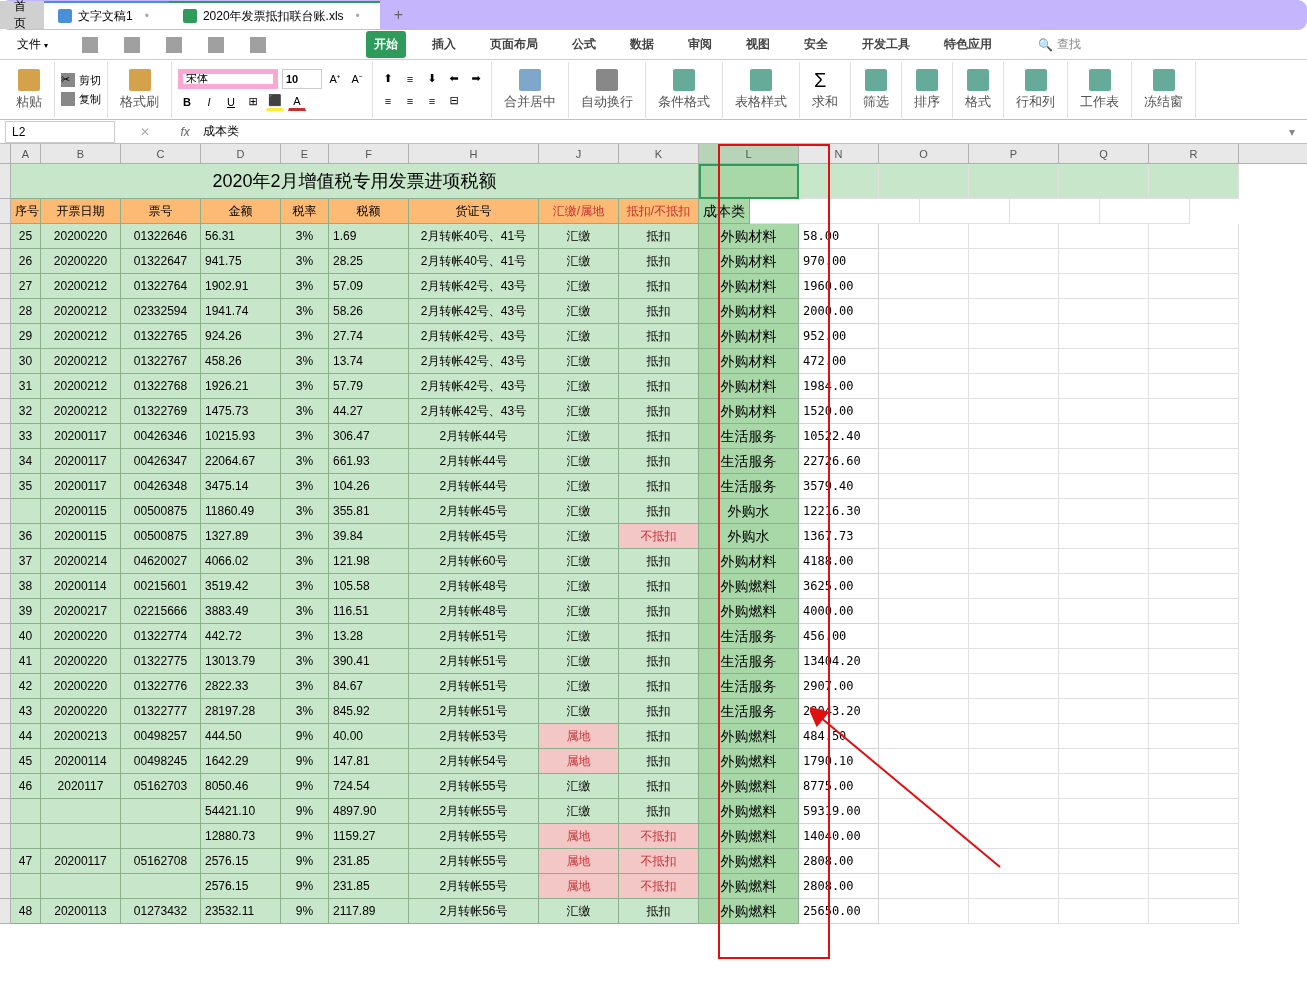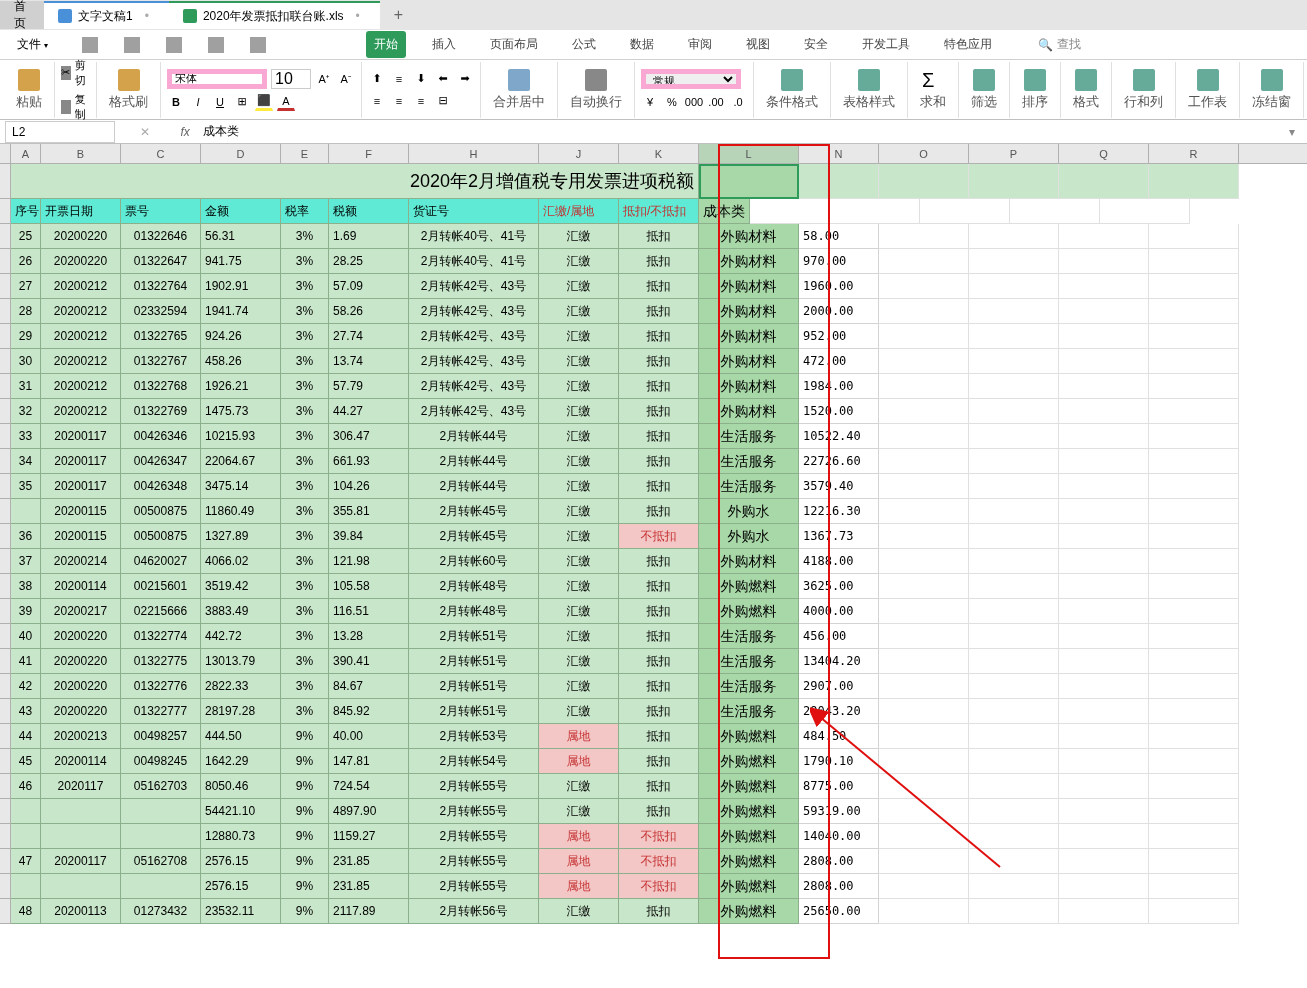--- a/index.html
+++ b/index.html
@@ -1,47 +1,47 @@
 <!DOCTYPE html>
 <html><head>
 <meta charset="utf-8">
 <style>
   * { box-sizing: border-box; margin: 0; padding: 0; }
   body { font-family: "Microsoft YaHei", sans-serif; font-size: 12px; background: #fff; width: 1307px; height: 988px; overflow: hidden; position: relative; }
   
   
-  .tabs-bar { height: 30px; background: #e5e5e5; display: flex; align-items: center; }
+  .tabs-bar { height: 30px; background: #c4b5fd; display: flex; align-items: center; border-radius: 9px; }
   .tab { height: 28px; padding: 0 14px; display: flex; align-items: center; gap: 6px; font-size: 12px; }
   .tab.home { background: #d0d0d0; width: 44px; justify-content: center; }
   .tab.doc { background: #fff; border-top: 2px solid #4a90d9; }
   .tab.xls { background: #fff; border-top: 2px solid #2e9b5b; }
   .app-icon-w { width: 14px; height: 14px; background: #4a90d9; display: inline-block; border-radius: 2px; }
   .app-icon-s { width: 14px; height: 14px; background: #2e9b5b; display: inline-block; border-radius: 2px; }
   .tab-dot { color: #aaa; margin: 0 6px; }
   .tab-plus { padding: 0 14px; font-size: 16px; color: #666; }
   
   
   .menu-bar { height: 30px; background: #fff; border-bottom: 1px solid #d0d0d0; display: flex; align-items: center; padding-left: 5px; gap: 18px; }
   .menu-file { padding: 3px 12px; font-size: 12px; }
   .menu-file::after { content: "▾"; font-size: 8px; margin-left: 3px; }
   .qat-icon { width: 16px; height: 16px; margin: 0 4px; opacity: .7; background: #777; }
-  .menu-tab { padding: 5px 8px; font-size: 12px; color: #444; }
+  .menu-tab { padding: 5px 8px; font-size: 12px; color: #444; font-weight: bold; }
   .menu-tab.active { background: #2e9b5b; color: #fff; border-radius: 3px; }
   .search-box { margin-left: 20px; display: flex; align-items: center; gap: 4px; color: #888; }
   
   
   .toolbar { height: 60px; background: #fff; border-bottom: 1px solid #c0c0c0; display: flex; align-items: center; padding: 0 4px; }
   .tb-group { display: flex; flex-direction: column; padding: 0 6px; height: 56px; justify-content: center; gap: 4px; border-right: 1px solid #e0e0e0; }
   .tb-big { display: flex; flex-direction: column; align-items: center; padding: 2px 6px; gap: 2px; }
   .tb-big-icon { width: 22px; height: 22px; background: #6a9; border-radius: 2px; }
   .tb-label { font-size: 13px; color: #555; white-space: nowrap; }
   .tb-row { display: flex; align-items: center; gap: 4px; font-size: 11px; }
   .tb-icon { width: 14px; height: 14px; background: #888; display: inline-block; }
   .font-select { width: 100px; height: 20px; border: 5px solid #f9a8d4; font-size: 11px; padding: 0 3px; }
-  .size-select { width: 40px; height: 20px; border: 1px solid #ccc; font-size: 16px; padding: 0 3px; }
+  .size-select { width: 40px; height: 20px; border: 1px solid #ccc; font-size: 11px; padding: 0 3px; font-weight: bold; }
   .btn-icon { width: 18px; height: 18px; border: 1px solid transparent; display: inline-flex; align-items: center; justify-content: center; font-size: 11px; }
   
   
   .formula-bar { height: 24px; border-bottom: 1px solid #c0c0c0; display: flex; align-items: center; background: #fff; }
   .name-box { width: 110px; height: 22px; border: 1px solid #ccc; margin: 0 5px; padding: 0 6px; font-size: 12px; }
   .fx-label { width: 20px; text-align: center; font-style: italic; color: #666; margin-left: 25px; }
   .formula-input { flex: 1; padding: 0 8px; font-size: 12px; }
   .expand-fb { width: 18px; color: #888; }
   
   
@@ -52,30 +52,30 @@
   .col-h.sel { background: #b8d4b8; }
   .cA { width: 30px; } .cB { width: 80px; } .cC { width: 80px; } .cD { width: 80px; }
   .cE { width: 48px; } .cF { width: 80px; } .cH { width: 130px; } .cJ { width: 80px; }
   .cK { width: 80px; } .cL { width: 100px; } .cN { width: 80px; } .cO { width: 90px; }
   .cP { width: 90px; } .cQ { width: 90px; } .cR { width: 90px; }
   
   .grid-body { position: relative; }
   .row { display: flex; height: 25px; }
   .rh { width: 11px; border-right: 1px solid #b0b0b0; border-bottom: 1px solid #b0b0b0; background: #e8e8e8; }
   .cell { border-right: 1px solid #8bb08b; border-bottom: 1px solid #8bb08b; font-size: 12px; padding: 0 4px; line-height: 25px; overflow: hidden; white-space: nowrap; background: #c8e6c9; }
-  .cell.hdr { background: #5eead4; text-align: left; font-weight: normal; }
+  .cell.hdr { background: #fdba74; text-align: center; font-weight: normal; }
   .cell.hdr-red { color: #c43030; }
   .cell.cen { text-align: center; }
   .cell.rt { text-align: left; }
   .cell.pink { background: #f4c7c7; text-align: center; color: #c43030; }
   .cell.l-sel { background: #a8d8a8; text-align: center; font-family: SimSun, serif; font-size: 14px; }
   .cell.n-outer { background: #fff; border-right: 1px solid #d4d4d4; border-bottom: 1px solid #d4d4d4; text-align: left; font-family: Consolas, monospace; }
   .cell.empty { background: #fff; border-right: 1px solid #e0e0e0; border-bottom: 1px solid #e0e0e0; }
   
-  .title-row .cell { height: 35px; line-height: 35px; background: #c8e6c9; font-size: 18px; text-align: right; }
+  .title-row .cell { height: 35px; line-height: 35px; background: #c8e6c9; font-size: 18px; text-align: center; }
   .title-row { height: 35px; }
   
   
   .highlight-box { position: absolute; border: 2px solid #e01010; pointer-events: none; z-index: 50; }
   .arrow-svg { position: absolute; z-index: 51; pointer-events: none; }
 </style>
 </head>
 <body>
 
 <div class="tabs-bar">
@@ -183,32 +183,20 @@
     <div class="tb-big">
         <div class="tb-big-icon" style="background:#7fa7c9"></div>
         <span class="tb-label">合并居中</span>
       </div>
   </div>
   <div class="tb-group">
     <div class="tb-big">
         <div class="tb-big-icon" style="background:#888"></div>
         <span class="tb-label">自动换行</span>
       </div>
-  </div>
-  <div class="tb-group">
-    <div class="tb-row">
-        <select class="font-select"><option>常规</option></select>
-      </div>
-    <div class="tb-row">
-      <span class="btn-icon">¥</span>
-      <span class="btn-icon">%</span>
-      <span class="btn-icon">000</span>
-      <span class="btn-icon">.00</span>
-      <span class="btn-icon">.0</span>
-    </div>
   </div>
   <div class="tb-group">
     <div class="tb-big">
         <div class="tb-big-icon"></div>
         <span class="tb-label">条件格式</span>
       </div>
   </div>
   <div class="tb-group">
     <div class="tb-big">
         <div class="tb-big-icon"></div>

